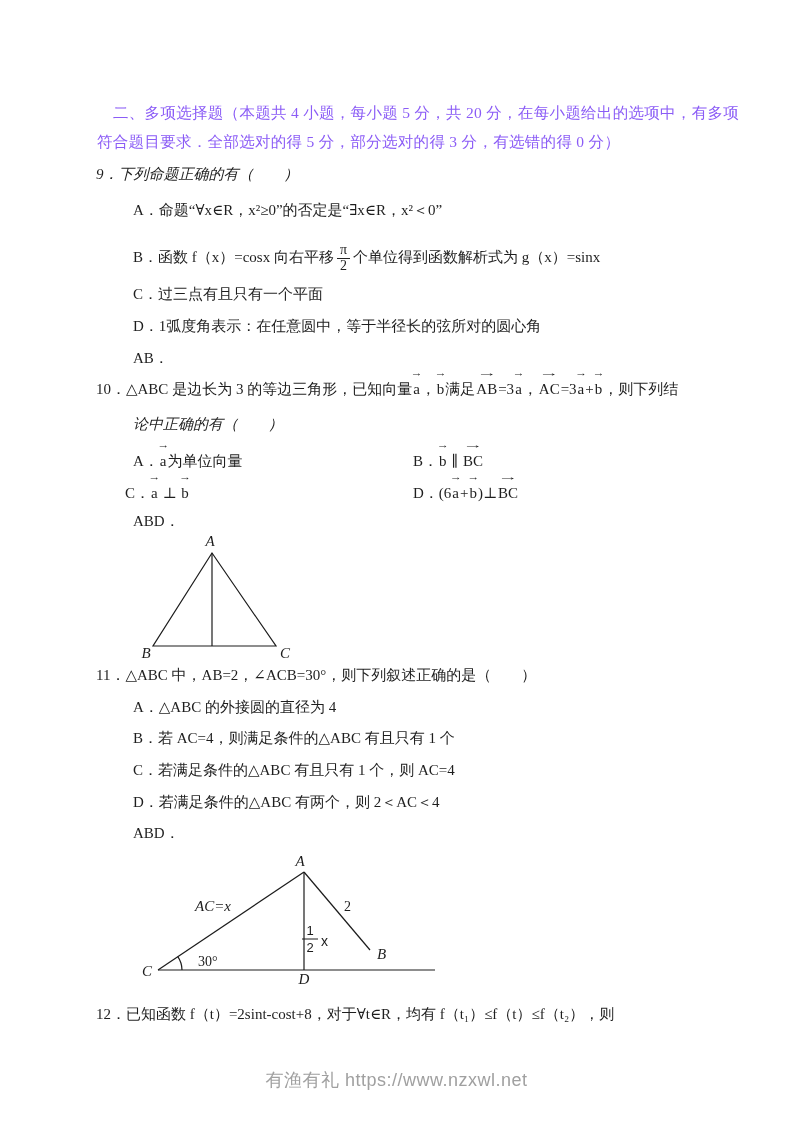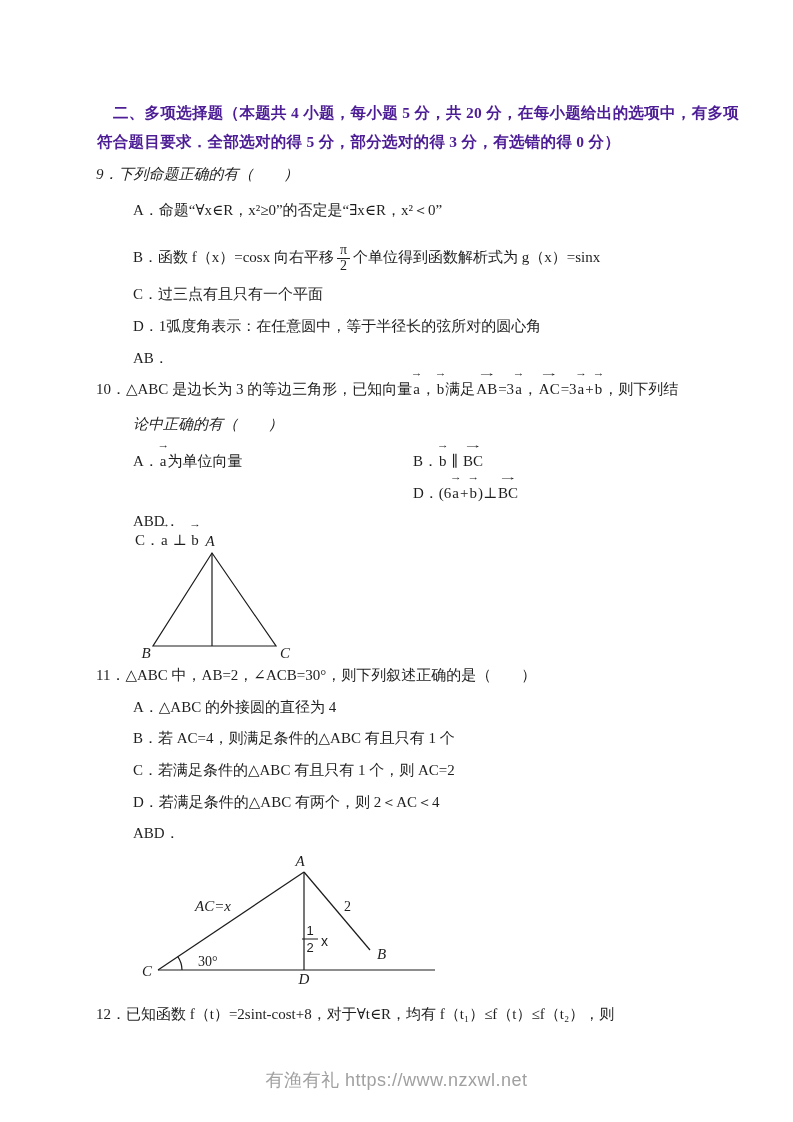--- a/index.html
+++ b/index.html
@@ -6,21 +6,21 @@
   .page{
     position:relative;
     width:793px;height:1122px;
     background:#ffffff;
     overflow:hidden;
     font-family:"Liberation Serif","DejaVu Serif",serif;
     font-size:15px;
     color:#1e1e1e;
   }
   .line{position:absolute;white-space:nowrap;line-height:22px;}
-  .bold{font-weight:bold;font-size:15.5px;color:#4c1d95;letter-spacing:0.3px;}
+  .bold{font-weight:normal;font-size:15.5px;color:#8b5cf6;letter-spacing:0.3px;}
   
   .vec{position:relative;display:inline-block;padding:0 1px;}
   .vec::before{
     content:"\2192";
     position:absolute;left:50%;top:-0.95em;
     transform:translateX(-50%) scaleY(0.75);
     font-size:0.8em;line-height:1;
   }
   .vec.wide::before{transform:translateX(-50%) scaleX(1.7) scaleY(0.75);}
   
@@ -61,40 +61,40 @@
     <span>10．△ABC 是边长为 3 的等边三角形，已知向量</span><span class="vec">a</span><span>，</span><span class="vec">b</span><span>满足</span><span class="vec wide">AB</span><span>=3</span><span class="vec">a</span><span>，</span><span class="vec wide">AC</span><span>=3</span><span class="vec">a</span><span>+</span><span class="vec">b</span><span>，则下列结</span>
   </div>
   <div class="line" style="left:133px;top:413px;font-style:italic;">论中正确的有（　　）</div>
 
   <div class="line" style="left:133px;top:450px;">
     <span>A．</span><span class="vec">a</span><span>为单位向量</span>
   </div>
   <div class="line" style="left:413px;top:450px;">
     <span>B．</span><span class="vec">b</span><span> ∥ </span><span class="vec wide">BC</span>
   </div>
-  <div class="line" style="left:135px;top:482px;margin-top:47px;">
+  <div class="line" style="left:125px;top:482px;">
     <span>C．</span><span class="vec">a</span><span> ⊥ </span><span class="vec">b</span>
   </div>
   <div class="line" style="left:413px;top:482px;">
     <span>D．</span><span>(6</span><span class="vec">a</span><span>+</span><span class="vec">b</span><span>)⊥</span><span class="vec wide">BC</span>
   </div>
   <div class="line" style="left:133px;top:510px;">ABD．</div>
 
   <svg class="figure" style="left:138px;top:528px;" width="170" height="136" viewBox="0 0 170 136">
     <polygon points="74,25 15,118 138,118"></polygon>
     <line x1="74" y1="25" x2="74" y2="118"></line>
     <text class="fig-label" x="72" y="18" text-anchor="middle">A</text>
     <text class="fig-label" x="8" y="130" text-anchor="middle">B</text>
     <text class="fig-label" x="147" y="130" text-anchor="middle">C</text>
   </svg>
 
   <div class="line" style="left:96px;top:664px;">11．△ABC 中，AB=2，∠ACB=30°，则下列叙述正确的是（　　）</div>
   <div class="line" style="left:133px;top:696px;">A．△ABC 的外接圆的直径为 4</div>
   <div class="line" style="left:133px;top:727px;">B．若 AC=4，则满足条件的△ABC 有且只有 1 个</div>
-  <div class="line" style="left:133px;top:759px;">C．若满足条件的△ABC 有且只有 1 个，则 AC=2</div>
+  <div class="line" style="left:133px;top:759px;">C．若满足条件的△ABC 有且只有 1 个，则 AC=4</div>
   <div class="line" style="left:133px;top:791px;">D．若满足条件的△ABC 有两个，则 2＜AC＜4</div>
   <div class="line" style="left:133px;top:822px;">ABD．</div>
 
   <svg class="figure" style="left:140px;top:850px;" width="322" height="137" viewBox="0 0 322 137">
     <line x1="18" y1="120" x2="295" y2="120"></line>
     <line x1="18" y1="120" x2="164" y2="22"></line>
     <line x1="164" y1="22" x2="164" y2="120"></line>
     <line x1="164" y1="22" x2="230" y2="100"></line>
     <path d="M 42 120 A 24 24 0 0 0 37.8 106.7"></path>
     <text class="fig-label" x="160" y="16" text-anchor="middle">A</text>

